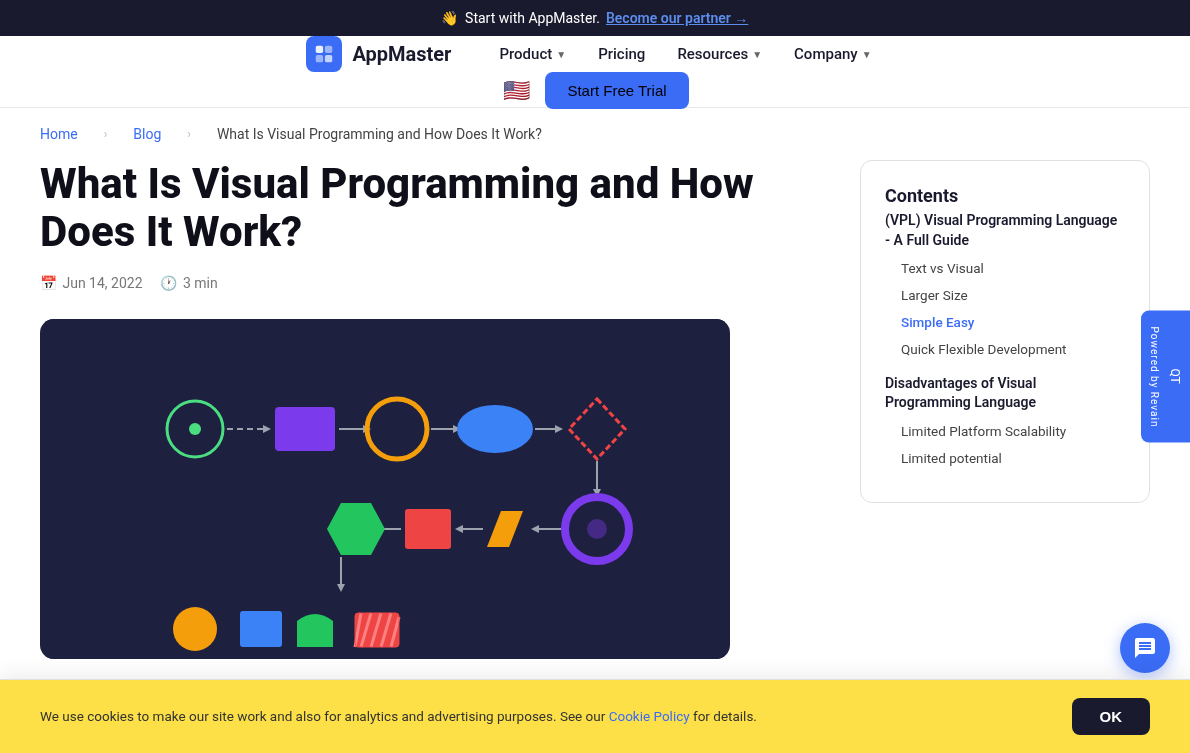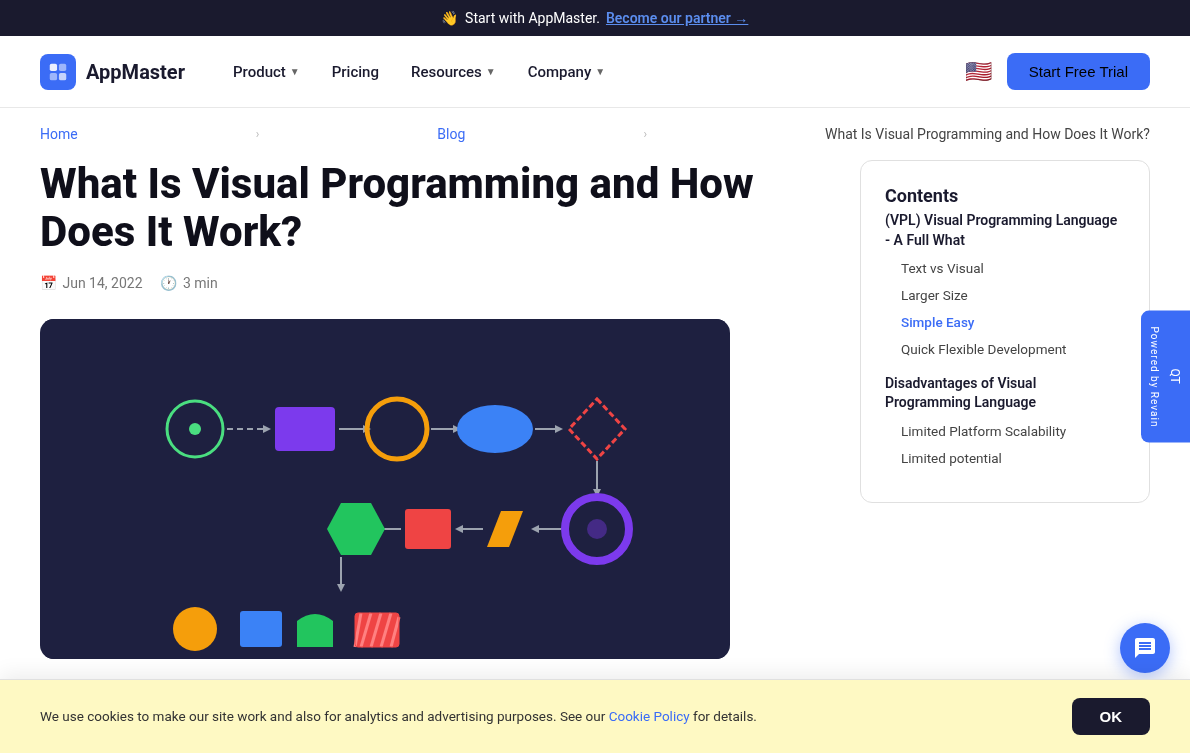--- a/index.html
+++ b/index.html
@@ -29,20 +29,21 @@
       background: #fff;
       border-bottom: 1px solid #e8e8e8;
       padding: 0 40px;
       height: 72px;
       display: flex;
       align-items: center;
       justify-content: space-between;
       position: sticky;
       top: 0;
       z-index: 100;
+      flex-direction: column;
     }
     .header-left {
       display: flex;
       align-items: center;
       gap: 36px;
     }
     .logo {
       display: flex;
       align-items: center;
       gap: 10px;
@@ -115,24 +116,23 @@
       cursor: pointer;
       font-size: 15px;
       font-weight: 500;
     }
 
     
     .breadcrumb {
       padding: 18px 40px;
       display: flex;
       align-items: center;
-      gap: 12px;
+      gap: 26px;
       font-size: 14px;
       color: #666;
-      justify-content: space-between;
     }
     .breadcrumb a { color: #3b6cf6; text-decoration: none; cursor: pointer; }
     .breadcrumb-sep { color: #bbb; font-size: 12px; }
     .breadcrumb-current { color: #444; }
 
     
     .main-layout {
       display: flex;
       max-width: 1190px;
       margin: 0 auto;
@@ -226,21 +226,21 @@
       line-height: 1.4;
     }
     .contents-sub-link.active { color: #3b6cf6; font-weight: 500; }
 
     
     .cookie-banner {
       position: fixed;
       bottom: 0;
       left: 0;
       right: 0;
-      background: #fef9c3;
+      background: #fde047;
       border-top: 1px solid #e0e0e0;
       padding: 18px 40px;
       display: flex;
       align-items: center;
       justify-content: space-between;
       gap: 20px;
       z-index: 200;
       box-shadow: 0 -4px 20px rgba(0,0,0,0.08);
     }
     .cookie-text {
@@ -444,21 +444,21 @@
         </svg>
       </div>
     </div>
   </div>
 
   <div class="sidebar">
     <div class="contents-box">
       <div class="contents-title">Contents</div>
 
       <div class="contents-section">
-        <span class="contents-section-link">(VPL) Visual Programming Language - A Full What</span>
+        <span class="contents-section-link">(VPL) Visual Programming Language - A Full Guide</span>
         <span class="contents-sub-link">Text vs Visual</span>
         <span class="contents-sub-link">Larger Size</span>
         <span class="contents-sub-link active">Simple Easy</span>
         <span class="contents-sub-link">Quick Flexible Development</span>
       </div>
 
       <div class="contents-section">
         <span class="contents-section-link">Disadvantages of Visual Programming Language</span>
         <span class="contents-sub-link">Limited Platform Scalability</span>
         <span class="contents-sub-link">Limited potential</span>

